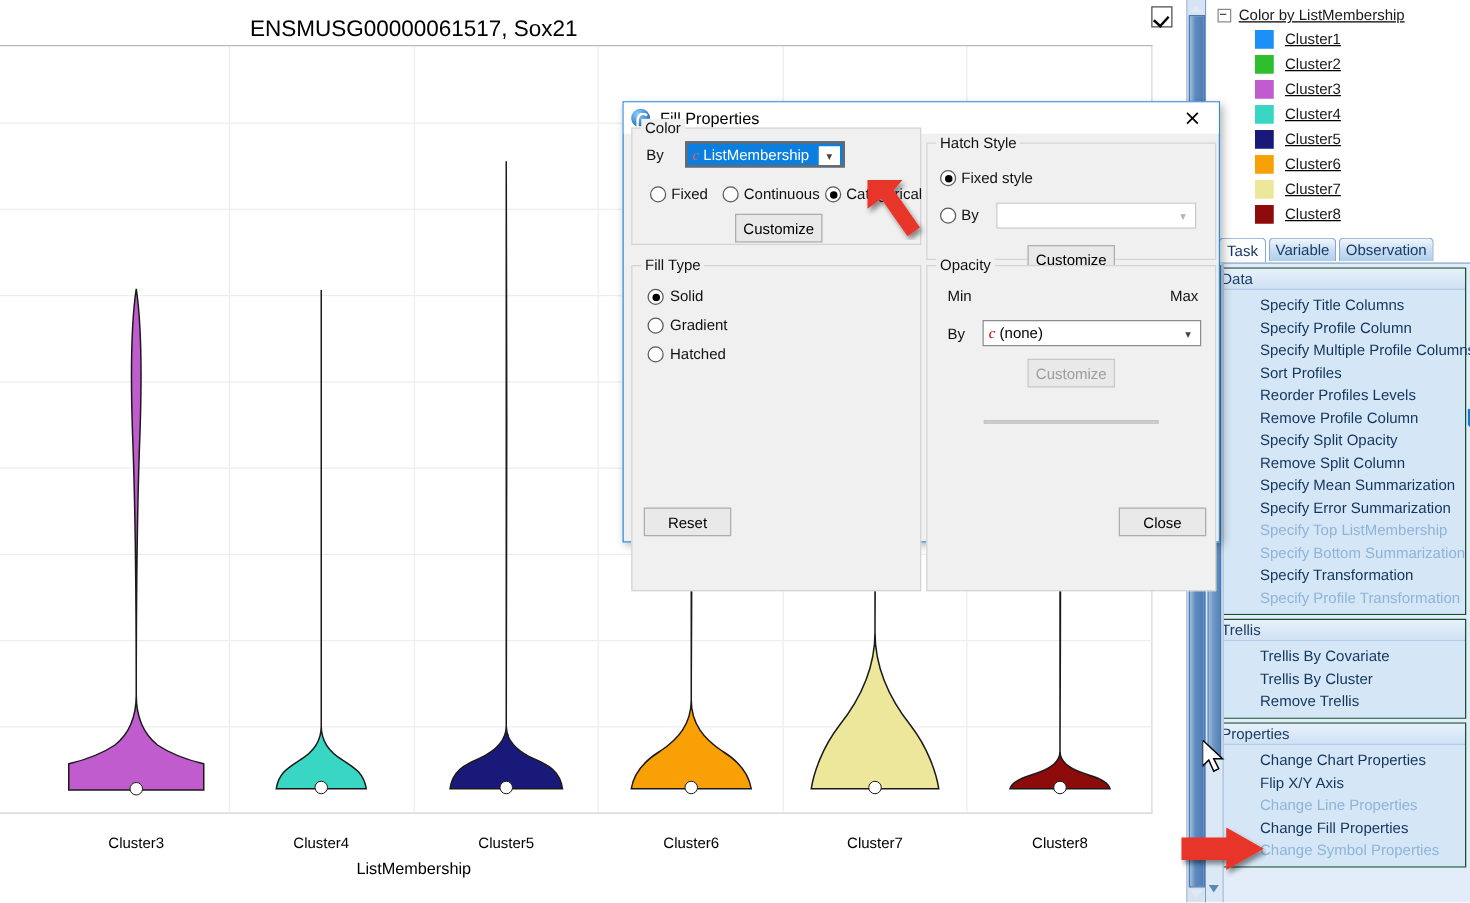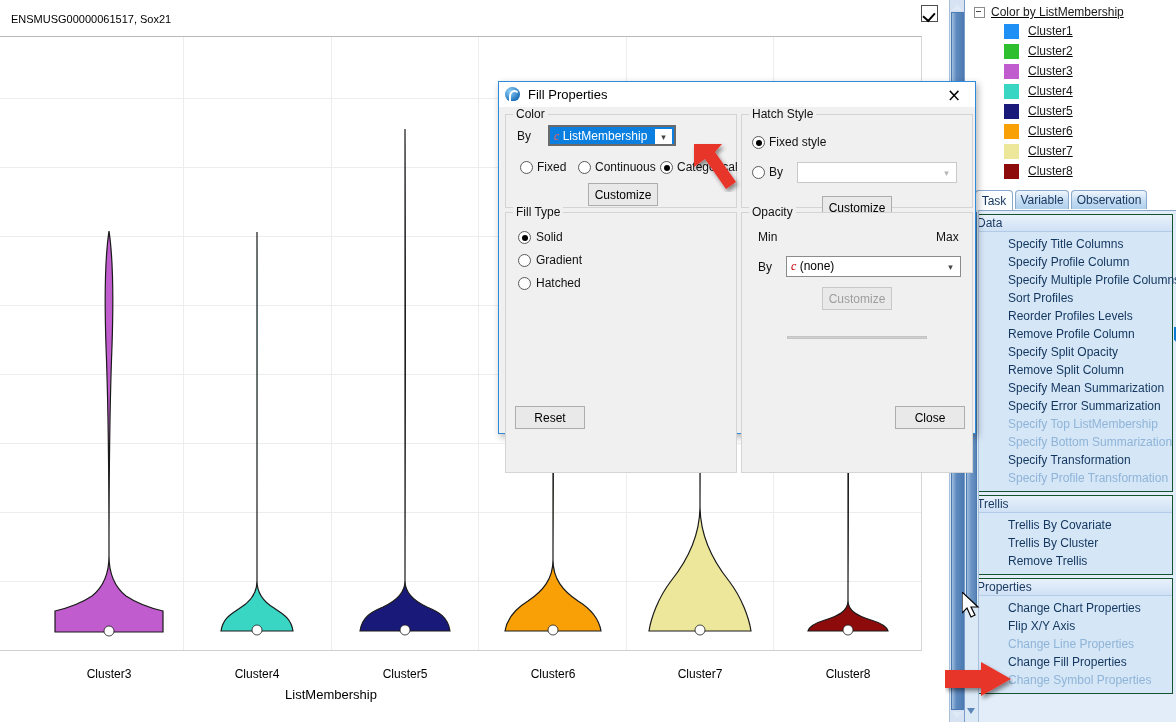--- a/index.html
+++ b/index.html
@@ -13,21 +13,21 @@
   }
 
   
   #chart-pane{
     position:absolute; left:0; top:0; width:950px; height:722px;
     background:#ffffff;
     overflow:hidden;
   }
   #chart-title{
     position:absolute; left:0; top:13px; width:662px;
-    font-size:11px; color:#000;margin-left:11px;
+    text-align:center; font-size:18px; color:#000;
   }
   #plot-area{
     position:absolute; left:0; top:36px; width:922px; height:615px;
     border-top:1px solid #b8b8b8;
     border-right:1px solid #d6d6d6;
     border-bottom:1px solid #d0d0d0;
     box-sizing:border-box;
     background:#fff;
   }
   .hgrid{position:absolute;left:0;right:0;height:1px;background:#ededed;}
@@ -180,21 +180,21 @@
     font-size:17px;color:#000;cursor:pointer;font-family:"DejaVu Sans",sans-serif;
   }
 
   .group{
     position:absolute;border:1px solid #d4d4d4;background:#f0f0f0;
   }
   .group-legend{
     position:absolute;top:-8px;left:7px;background:#f0f0f0;padding:0 3px;
     font-size:12px;color:#111;
   }
-  #grp-color{left:6px;top:32px;width:230px;height:92px;}
+  #grp-color{left:6px;top:20px;width:230px;height:92px;}
   #grp-hatch{left:242px;top:32px;width:230px;height:92px;}
   #grp-filltype{left:6px;top:130px;width:230px;height:259px;}
   #grp-opacity{left:242px;top:130px;width:230px;height:259px;}
 
   .lbl{position:absolute;font-size:12px;color:#111;}
   .radio{
     position:absolute;width:13px;height:13px;border:1px solid #5a5a5a;
     border-radius:50%;background:#fff;box-sizing:border-box;
   }
   .radio.checked:after{

